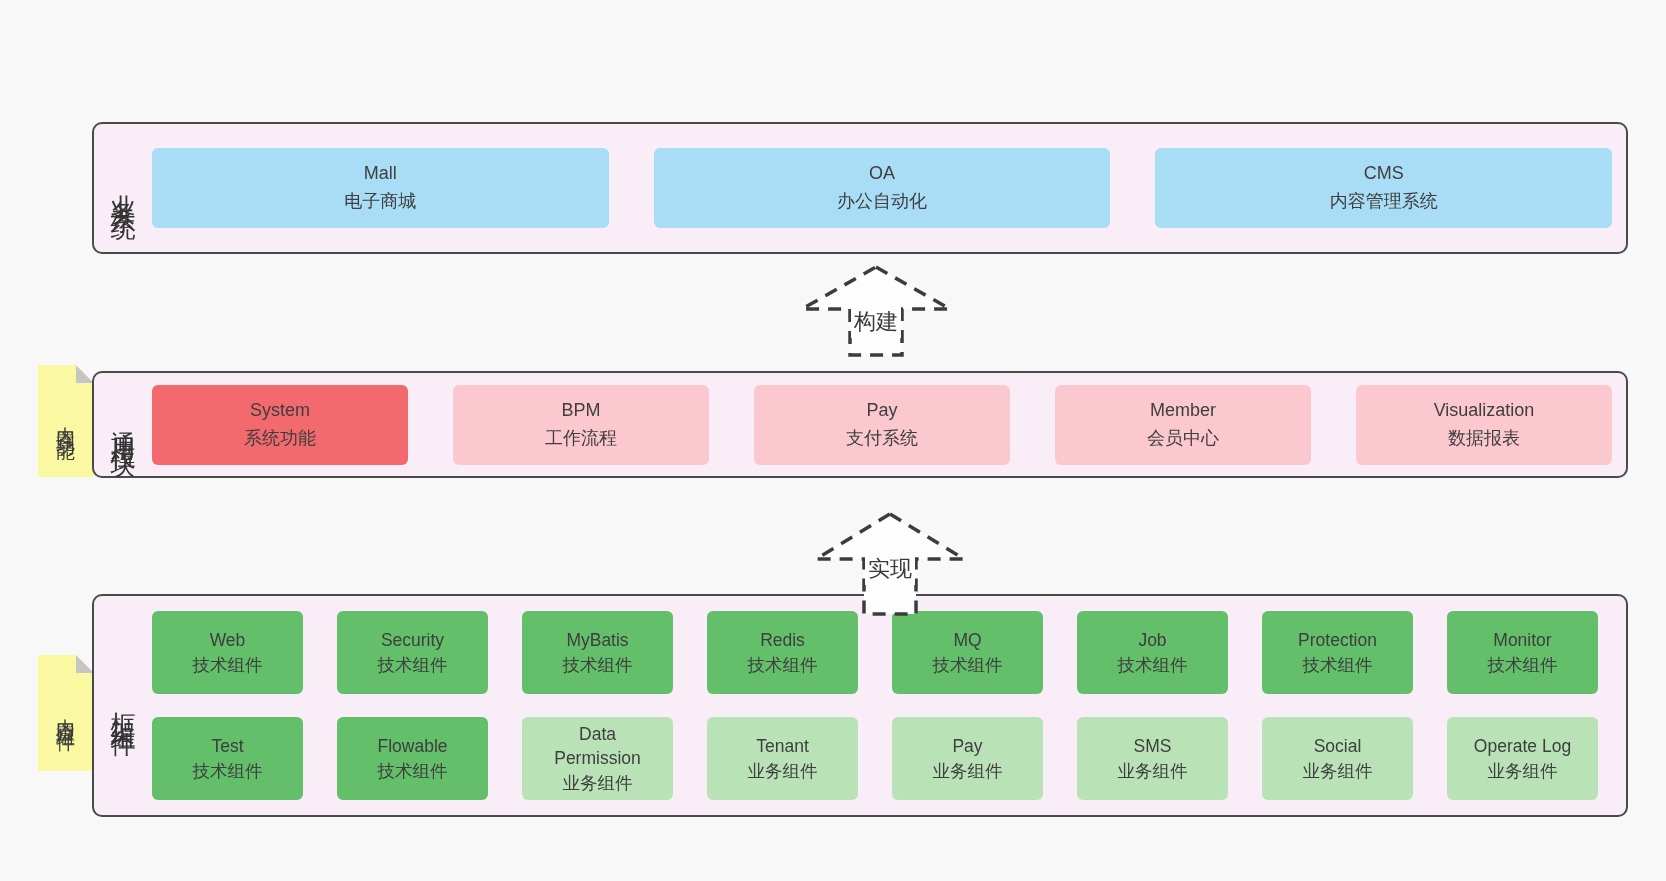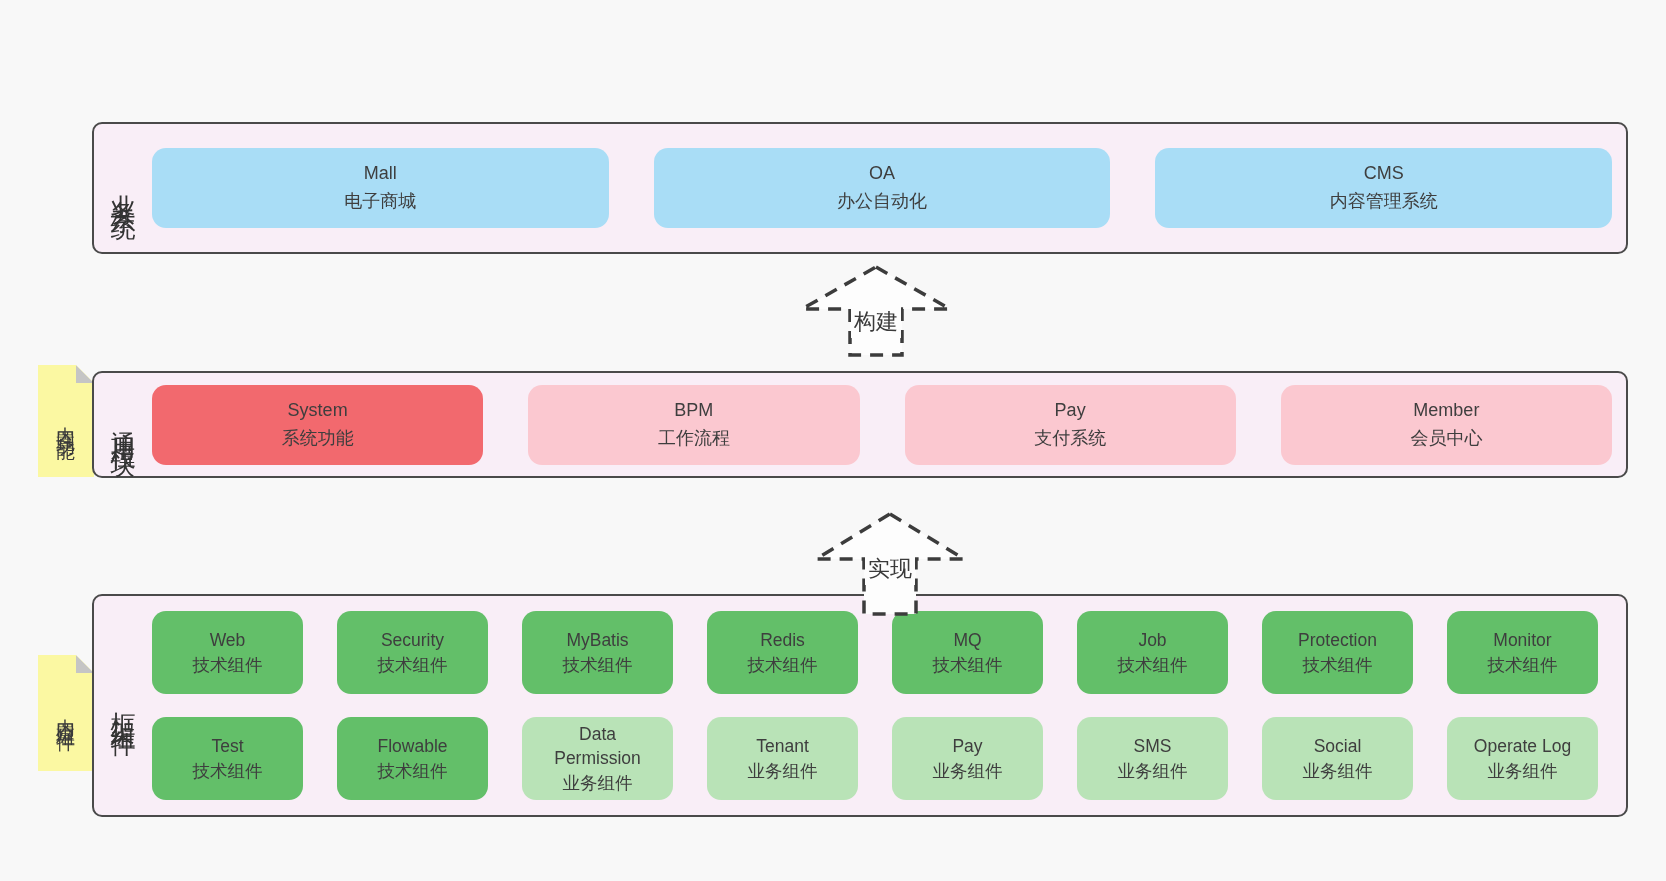--- a/index.html
+++ b/index.html
@@ -31,21 +31,21 @@
     writing-mode:vertical-rl;text-orientation:upright;
     font-size:25px;letter-spacing:7px;color:#333;line-height:1;
   }
 
   .rows{flex:1;display:flex;flex-direction:column;gap:23px;}
   .row{display:flex;align-items:center;}
   .row6{gap:45px;padding-right:14px;}
   .row8{gap:34px;padding-right:28px;}
 
   .box{
-    flex:1;border-radius:14px;
+    flex:1;border-radius:6px;
     display:flex;flex-direction:column;justify-content:center;align-items:center;
     text-align:center;color:var(--ink);
   }
   .row6 .box{height:80px;font-size:18px;line-height:1.55;}
   .row8 .box{height:83px;font-size:17.5px;line-height:1.4;padding:0 16px;}
   .box--blue{background:var(--blue);}
   .box--red{background:var(--red);}
   .box--pink{background:var(--pink);}
   .box--green{background:var(--green);}
   .box--lightgreen{background:var(--lightgreen);}
@@ -137,20 +137,24 @@
           <span>工作流程</span>
         </div>
         <div class="box box--pink">
           <span>Pay</span>
           <span>支付系统</span>
         </div>
         <div class="box box--pink">
           <span>Member</span>
           <span>会员中心</span>
         </div>
+        <div class="box box--pink">
+          <span>Visualization</span>
+          <span>数据报表</span>
+        </div>
       </div>
     </div>
   </div>
 
   <div class="arrow arrow-2">
     <svg viewBox="0 0 156 106">
       <polygon points="78,3 152,48 104,48 104,103 52,103 52,48 4,48"></polygon>
     </svg>
     <span class="arrow-label">实现</span>
   </div>

